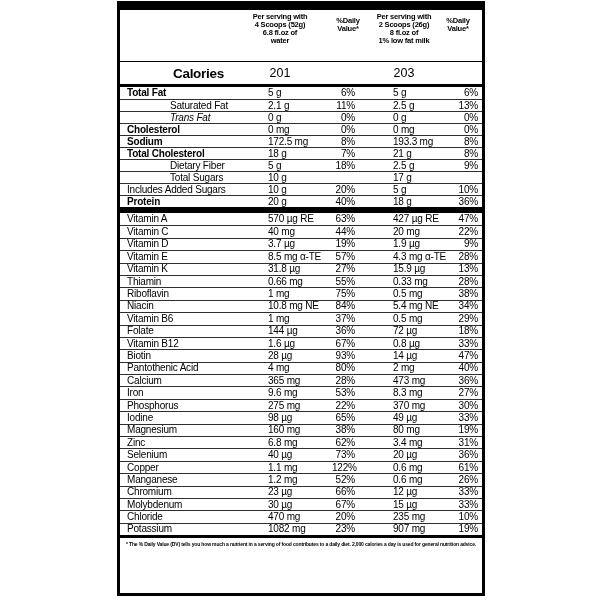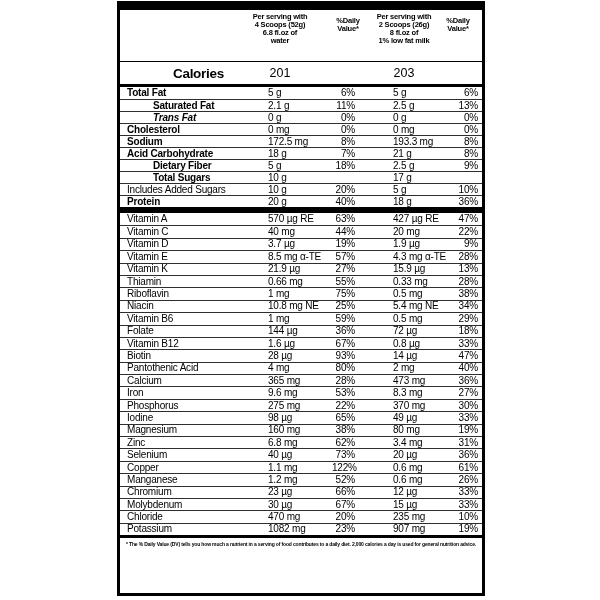--- a/index.html
+++ b/index.html
@@ -35,21 +35,21 @@
   .cal-val { font-size:12.5px; text-align:center; }
   .row {
     display:grid; grid-template-columns:142px 70px 28px 97px 25px;
     height:12px; box-sizing:border-box; border-top:1px solid #2e2e2e;
     align-items:center; font-size:10px; letter-spacing:-0.2px;
   }
   #main-rows .row:first-child, #vitamin-rows .row:first-child { border-top:none; }
   #vitamin-rows .row { height:12.4px; }
   .cell { overflow:hidden; white-space:nowrap; line-height:1; }
   .c-name { padding-left:7px; }
-  .row.ind1 .c-name { padding-left:33px;font-weight:bold; }
+  .row.ind1 .c-name { padding-left:50px; }
   .row.ind2 .c-name { }
   .row.bold .c-name { font-weight:bold; }
   .row.italic .c-name { font-style:italic; }
   .c-a1 { padding-left:6px; }
   .c-d1 { text-align:right; padding-right:5px; }
   .c-a2 { padding-left:33px; }
   .c-d2 { text-align:right; padding-right:4px; }
   .footnote {
     font-size:5px; font-weight:bold; letter-spacing:-0.15px;
     padding:3px 5px 0 6px; white-space:nowrap; overflow:hidden;
@@ -127,21 +127,21 @@
         <div class="cell c-d2">0%</div>
       </div>
       <div class="row ind0 bold">
         <div class="cell c-name">Sodium</div>
         <div class="cell c-a1">172.5 mg</div>
         <div class="cell c-d1">8%</div>
         <div class="cell c-a2">193.3 mg</div>
         <div class="cell c-d2">8%</div>
       </div>
       <div class="row ind0 bold">
-        <div class="cell c-name">Acid Carbohydrate</div>
+        <div class="cell c-name">Total Cholesterol</div>
         <div class="cell c-a1">18 g</div>
         <div class="cell c-d1">7%</div>
         <div class="cell c-a2">21 g</div>
         <div class="cell c-d2">8%</div>
       </div>
       <div class="row ind1">
         <div class="cell c-name">Dietary Fiber</div>
         <div class="cell c-a1">5 g</div>
         <div class="cell c-d1">18%</div>
         <div class="cell c-a2">2.5 g</div>
@@ -196,21 +196,21 @@
       </div>
       <div class="row ind0">
         <div class="cell c-name">Vitamin E</div>
         <div class="cell c-a1">8.5 mg α-TE</div>
         <div class="cell c-d1">57%</div>
         <div class="cell c-a2">4.3 mg α-TE</div>
         <div class="cell c-d2">28%</div>
       </div>
       <div class="row ind0">
         <div class="cell c-name">Vitamin K</div>
-        <div class="cell c-a1">21.9 µg</div>
+        <div class="cell c-a1">31.8 µg</div>
         <div class="cell c-d1">27%</div>
         <div class="cell c-a2">15.9 µg</div>
         <div class="cell c-d2">13%</div>
       </div>
       <div class="row ind0">
         <div class="cell c-name">Thiamin</div>
         <div class="cell c-a1">0.66 mg</div>
         <div class="cell c-d1">55%</div>
         <div class="cell c-a2">0.33 mg</div>
         <div class="cell c-d2">28%</div>
@@ -218,28 +218,28 @@
       <div class="row ind0">
         <div class="cell c-name">Riboflavin</div>
         <div class="cell c-a1">1 mg</div>
         <div class="cell c-d1">75%</div>
         <div class="cell c-a2">0.5 mg</div>
         <div class="cell c-d2">38%</div>
       </div>
       <div class="row ind0">
         <div class="cell c-name">Niacin</div>
         <div class="cell c-a1">10.8 mg NE</div>
-        <div class="cell c-d1">25%</div>
+        <div class="cell c-d1">84%</div>
         <div class="cell c-a2">5.4 mg NE</div>
         <div class="cell c-d2">34%</div>
       </div>
       <div class="row ind0">
         <div class="cell c-name">Vitamin B6</div>
         <div class="cell c-a1">1 mg</div>
-        <div class="cell c-d1">59%</div>
+        <div class="cell c-d1">37%</div>
         <div class="cell c-a2">0.5 mg</div>
         <div class="cell c-d2">29%</div>
       </div>
       <div class="row ind0">
         <div class="cell c-name">Folate</div>
         <div class="cell c-a1">144 µg</div>
         <div class="cell c-d1">36%</div>
         <div class="cell c-a2">72 µg</div>
         <div class="cell c-d2">18%</div>
       </div>

